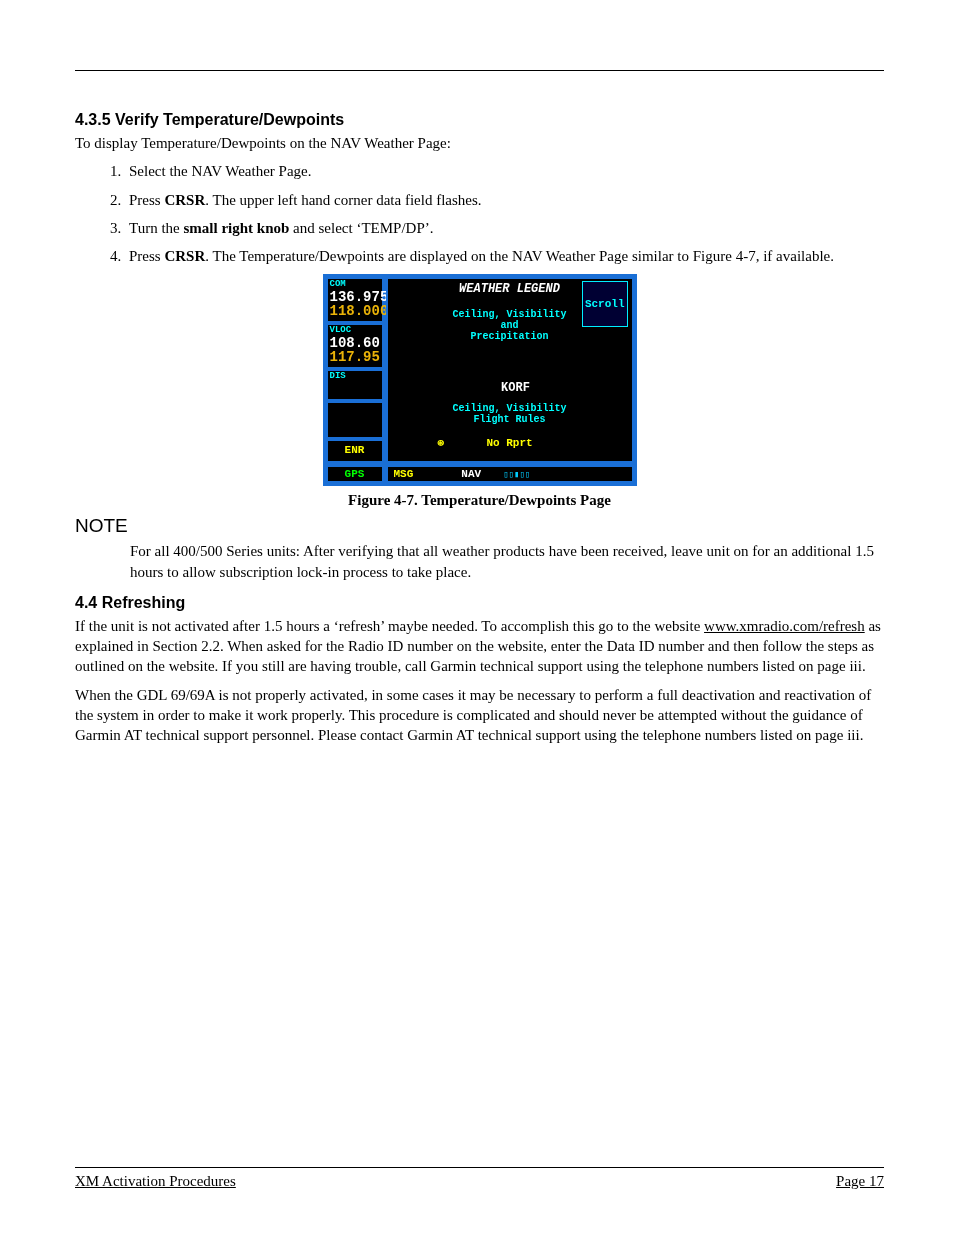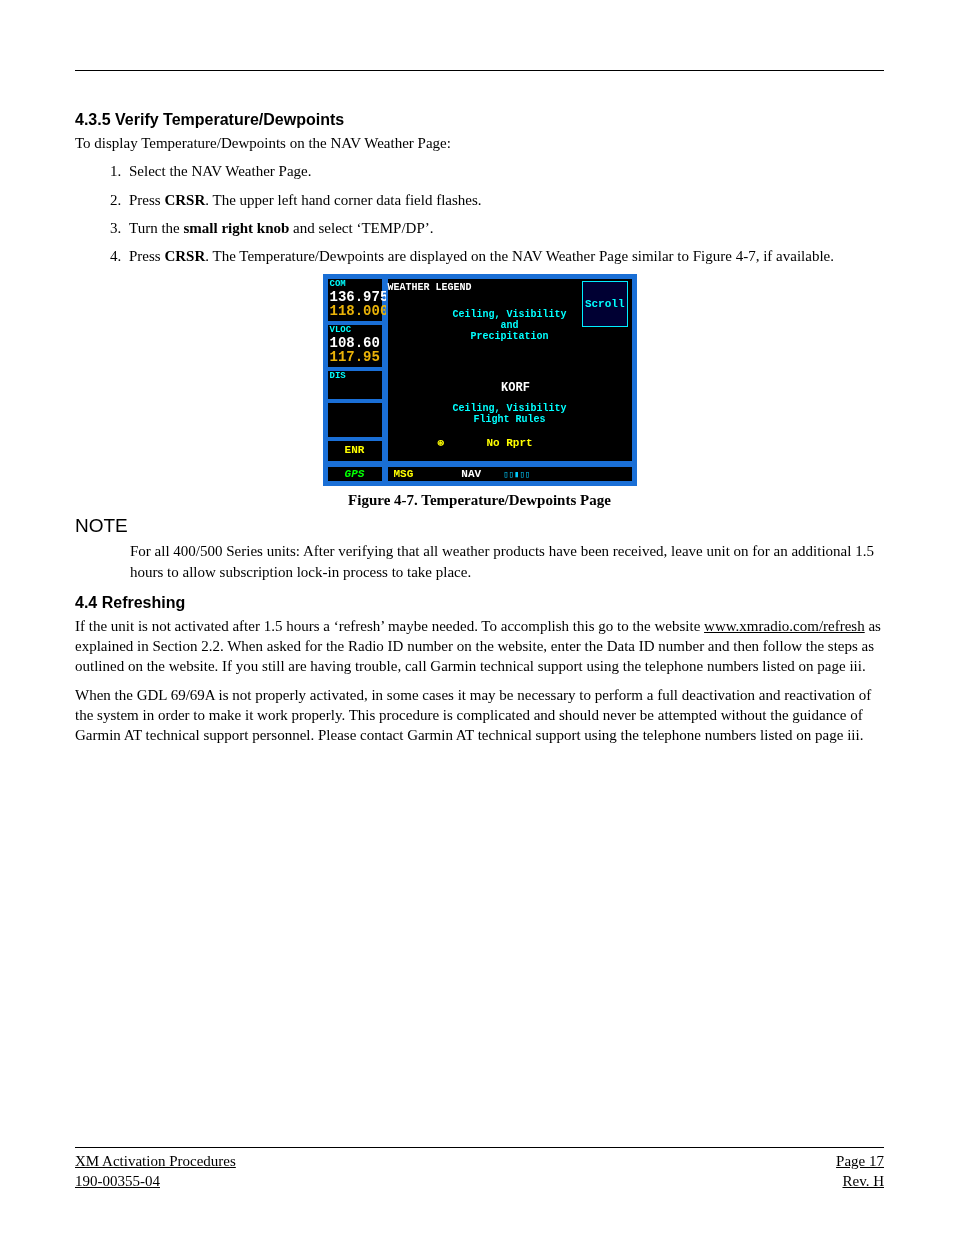--- a/index.html
+++ b/index.html
@@ -81,42 +81,42 @@
   .nav-main {
     flex: 1;
     background: #000;
     border: 2px solid #1a6fd6;
     margin-left: 2px;
     position: relative;
     color: #0ff;
     box-sizing: border-box;
   }
   .wl-title {
-    position:absolute; top:3px; left:0; right:0; text-align:left; color:#fff; font-size:10px;
+    position:absolute; top:3px; left:0; right:0; text-align:center; color:#fff; font-size:12px;font-style:italic;
   }
   .wl-scroll {
     position:absolute; top:2px; right:4px; color:#0ff; font-size:11px; border:1px solid #0ef; padding:16px 2px; background:#003;
   }
   .wl-block1 { position:absolute; top:30px; left:0; right:0; text-align:center; color:#0ff; font-size:10px; line-height:1.1;}
   .wl-diagram { position:absolute; top:74px; left:0; right:0; text-align:center; font-size:10px;}
   .wl-diagram .clg{color:#0ff;}
   .wl-diagram .precip{color:#f4f;}
   .wl-diagram .vis{color:#ff0;}
   .wl-korf {position:absolute; top:102px; left:12px; right:0; text-align:center; color:#fff; font-size:12px;}
   .wl-block2 {position:absolute; top:124px; left:0; right:0; text-align:center; color:#0ff; font-size:10px; line-height:1.1;}
   .wl-norprt{position:absolute; top:158px; left:0; right:0; text-align:center; color:#ff0; font-size:11px;}
   .wl-dot{position:absolute; top:158px; left:50px; color:#ff0; font-size:10px;}
   .nav-bottom {
     display:flex; margin-top:2px;
   }
   .nav-bottom .bcell{
     border:2px solid #1a6fd6; background:#000; height:18px; box-sizing:border-box;
     display:flex; align-items:center; justify-content:center; font-size:11px;
   }
-  .nav-bottom .gps{width:58px; color:#0f0;font-style:italic;}
+  .nav-bottom .gps{width:58px; color:#0f0;}
   .nav-bottom .mid{flex:1; margin-left:2px; justify-content:flex-start; padding:0 6px; gap:18px;}
   .nav-bottom .msg{color:#ff0;}
   .nav-bottom .navlbl{color:#fff; margin-left:30px;}
   .nav-bottom .boxes{color:#0cf; margin-left:4px; font-size:9px;}
   .fig-caption {
     font-weight: bold;
     margin-top: 6px;
     font-size: 15px;
   }
   .note-label {
@@ -217,18 +217,14 @@
   </p>
 
   <p class="body">When the GDL 69/69A is not properly activated, in some cases it may be necessary to perform a full deactivation and reactivation of the system in order to make it work properly.  This procedure is complicated and should never be attempted without the guidance of Garmin AT technical support personnel.  Please contact Garmin AT technical support using the telephone numbers listed on page iii.</p>
 
   <div class="footer">
     <div class="footer-rule"></div>
     <div class="footer-row">
       <span>XM Activation Procedures</span>
       <span>Page 17</span>
     </div>
-    <div class="footer-row">
-      <span>190-00355-04</span>
-      <span>Rev. H</span>
-    </div>
   </div>
 </div>
 
 </body></html>

